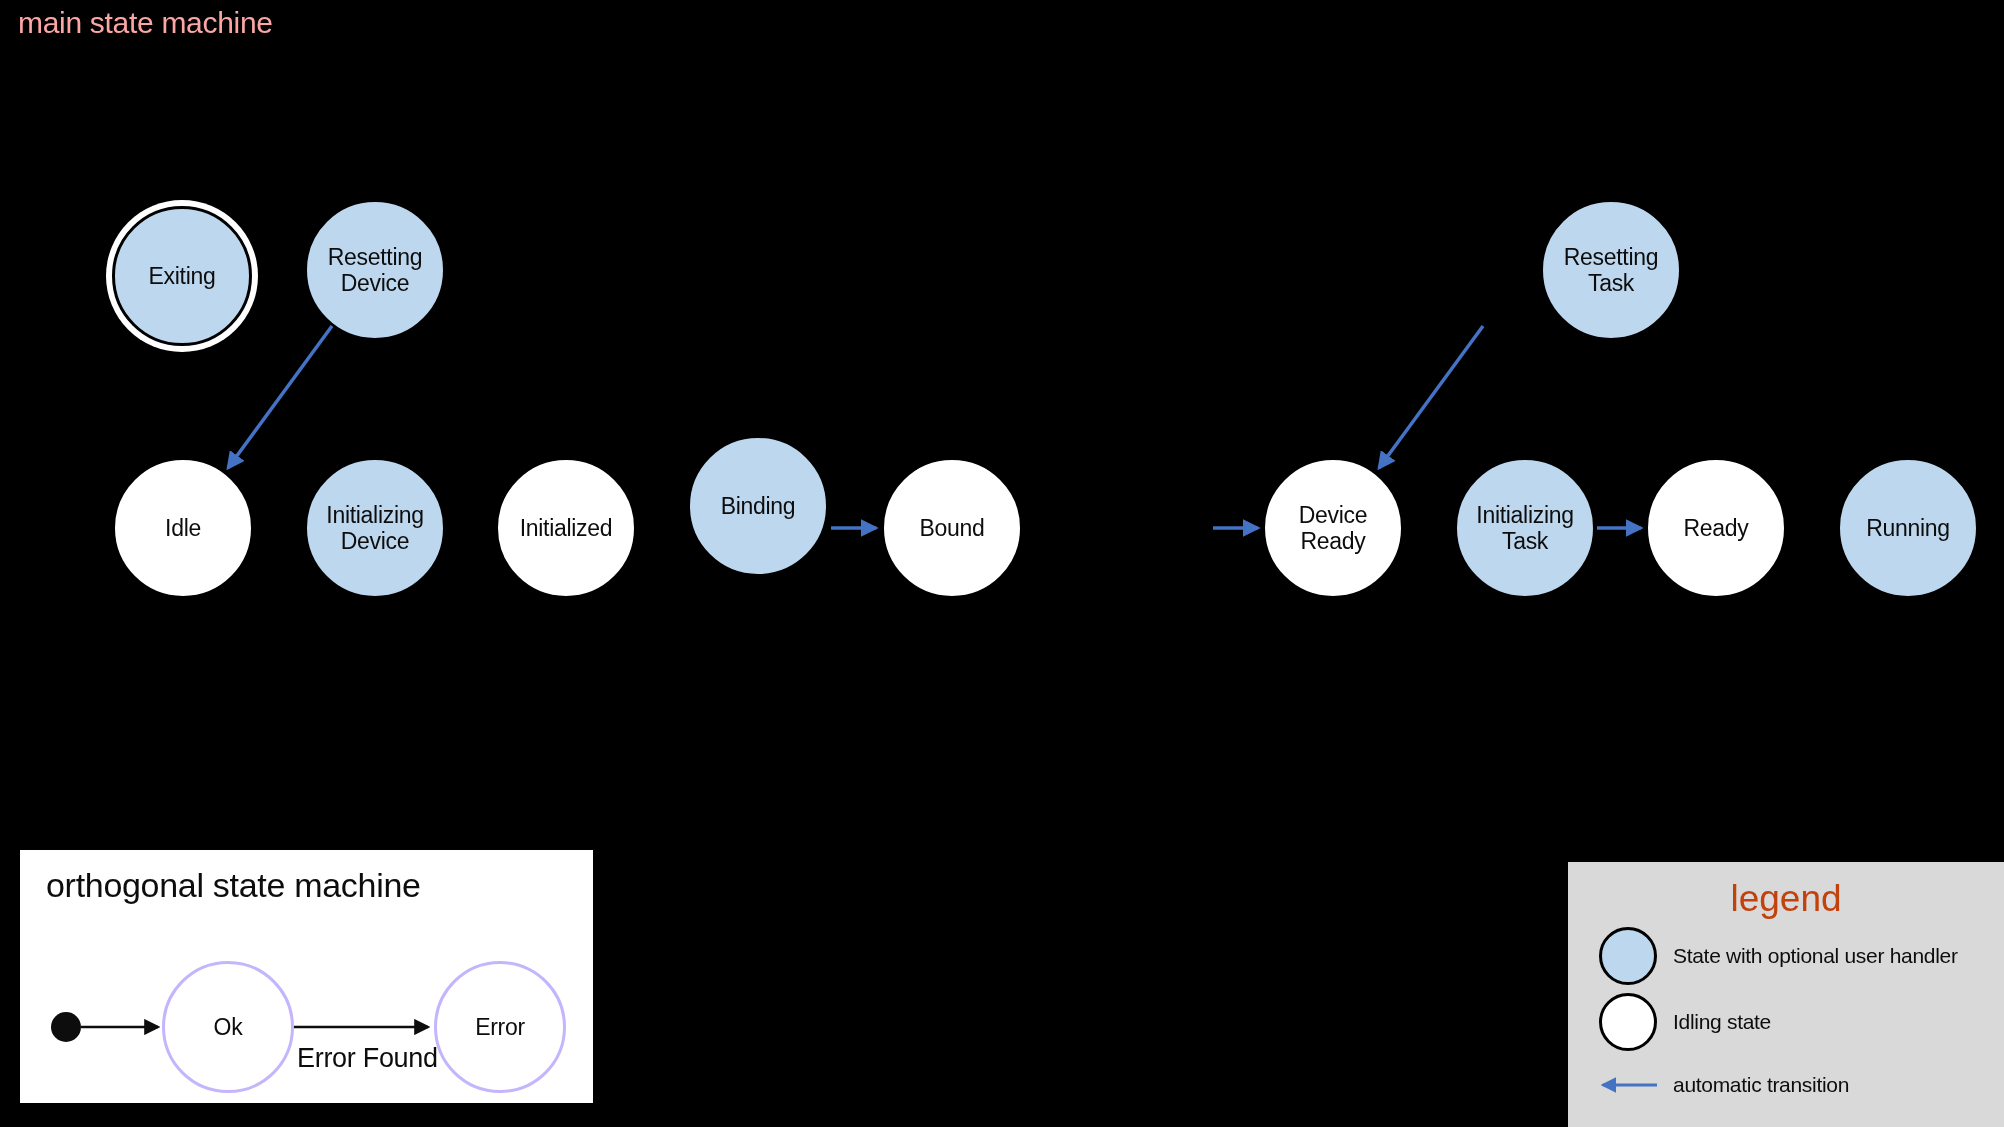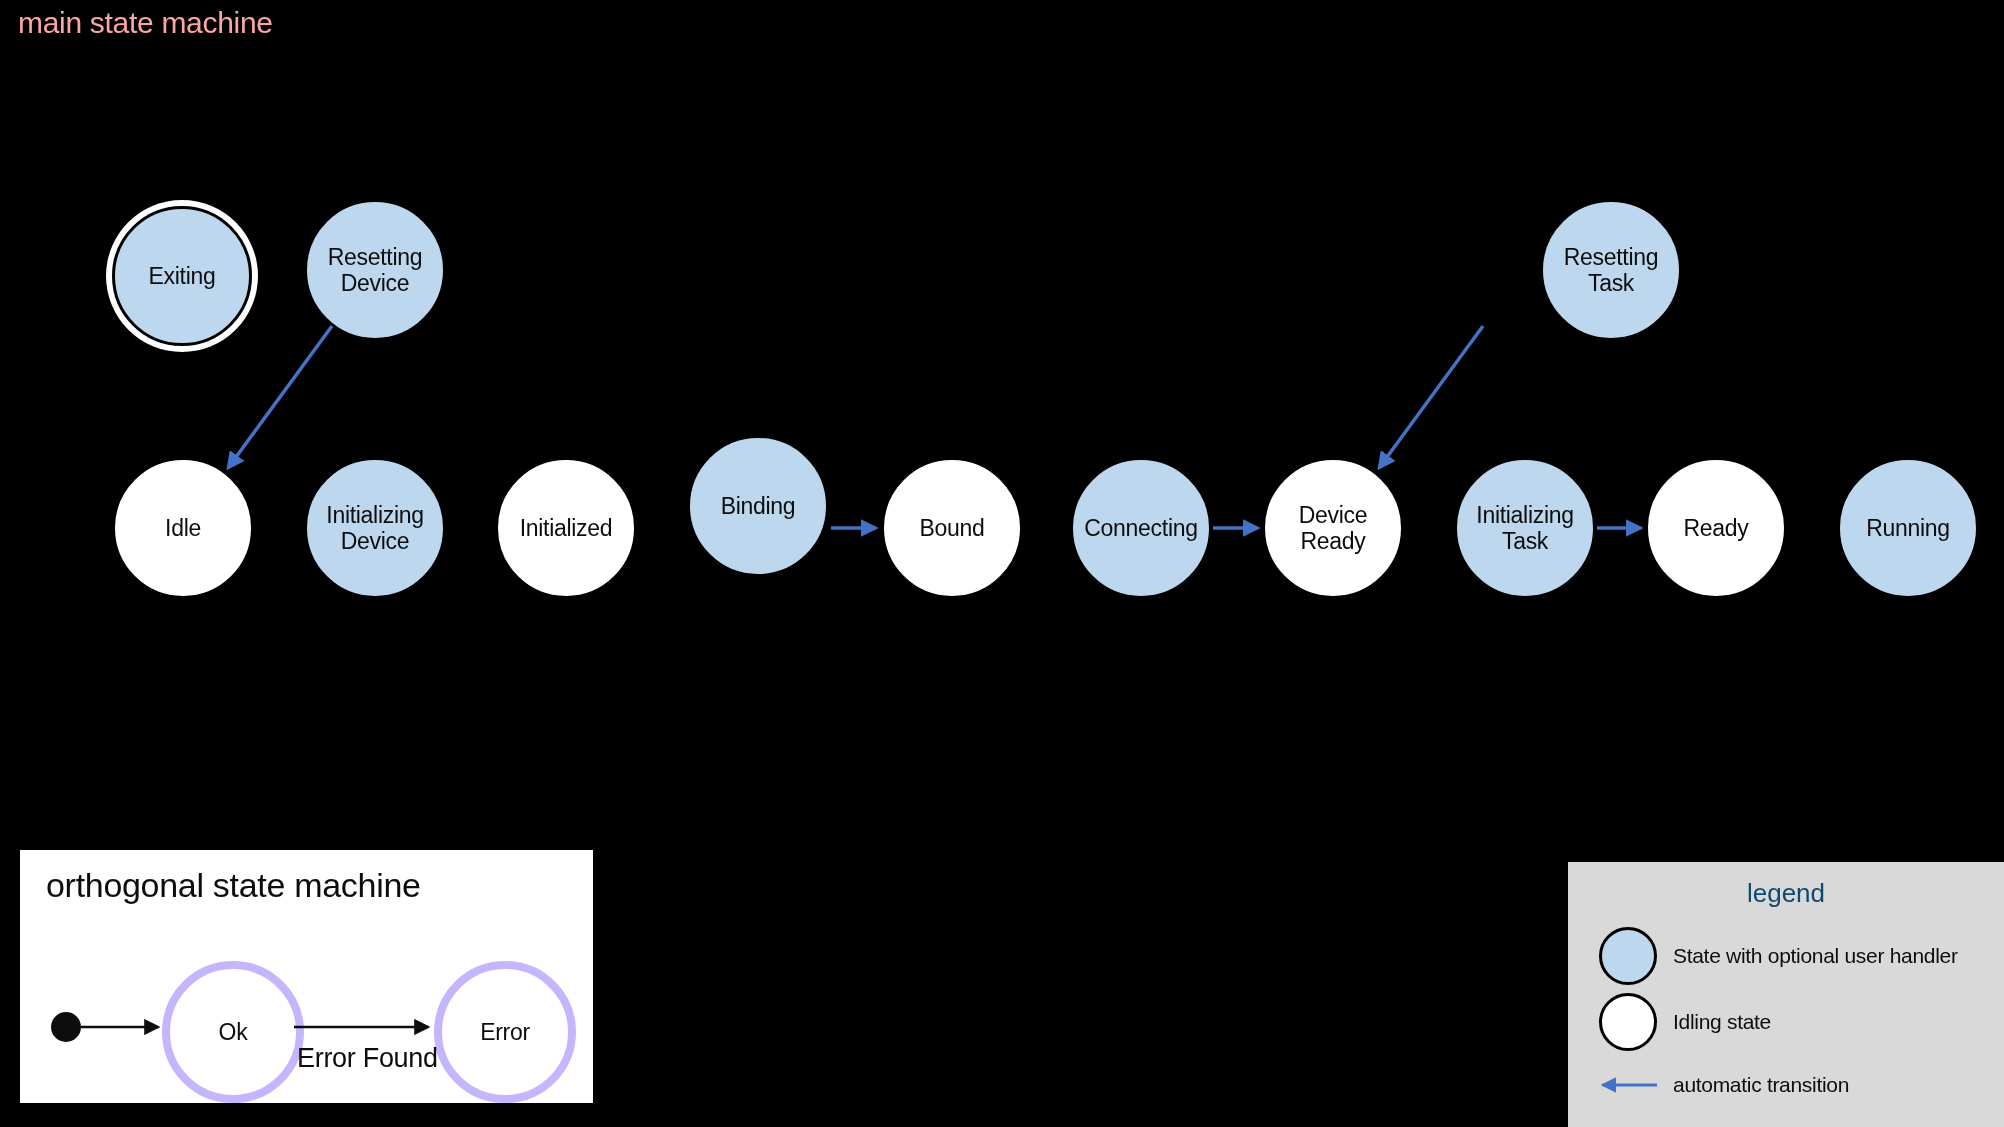--- a/index.html
+++ b/index.html
@@ -17,27 +17,27 @@
     font-size:23px;line-height:26px;letter-spacing:-0.3px;color:#0d0d0d;
   }
   .node.handler{background:#BDD7EE;}
   .node.idling{background:#ffffff;}
   .node.final{width:134px;height:134px;border-width:3px;box-shadow:0 0 0 6px #ffffff;}
   .node span{display:block;width:120px;}
   
   .ortho-box{left:20px;top:850px;width:573px;height:253px;background:#ffffff;}
   .ortho-title{left:26px;top:16px;font-size:34px;color:#0d0d0d;letter-spacing:-0.3px;}
   .sub-node{
-    position:absolute;width:126px;height:126px;border:8px solid #c4b5fd;border-radius:50%;
+    position:absolute;width:126px;height:126px;border:3px solid #c4b5fd;border-radius:50%;
     background:#ffffff;display:flex;align-items:center;justify-content:center;
     font-size:23px;color:#0d0d0d;letter-spacing:-0.3px;
   }
   .transition-label{position:absolute;left:297px;top:1043px;font-size:27px;color:#0d0d0d;letter-spacing:-0.3px;}
   .legend-box{left:1568px;top:862px;width:436px;height:265px;background:#D9D9D9;}
-  .legend-title{left:0;top:16px;width:436px;text-align:center;font-size:26px;color:#0c4a6e;}
+  .legend-title{left:0;top:16px;width:436px;text-align:center;font-size:37px;color:#c2410c;}
   .legend-swatch{
     position:absolute;width:52px;height:52px;border:3px solid #000000;border-radius:50%;left:1599px;
   }
   .legend-swatch.handler{background:#BDD7EE;}
   .legend-swatch.idling{background:#ffffff;}
   .legend-label{position:absolute;left:1673px;height:28px;line-height:28px;font-size:21px;color:#0d0d0d;letter-spacing:-0.3px;}
   svg.wires{position:absolute;left:0;top:0;pointer-events:none;}
 </style>
 </head>
 <body>
@@ -70,23 +70,20 @@
     <span>Initializing Device</span>
   </div>
   <div class="node idling" style="left:496px;top:458px;">
     <span>Initialized</span>
   </div>
   <div class="node handler" style="left:688px;top:436px;">
     <span>Binding</span>
   </div>
   <div class="node idling" style="left:882px;top:458px;">
     <span>Bound</span>
-  </div>
-  <div class="node handler" style="left:1071px;top:458px;">
-    <span>Connecting</span>
   </div>
   <div class="node idling" style="left:1263px;top:458px;">
     <span>Device Ready</span>
   </div>
   <div class="node handler" style="left:1455px;top:458px;">
     <span>Initializing Task</span>
   </div>
   <div class="node idling" style="left:1646px;top:458px;">
     <span>Ready</span>
   </div>

